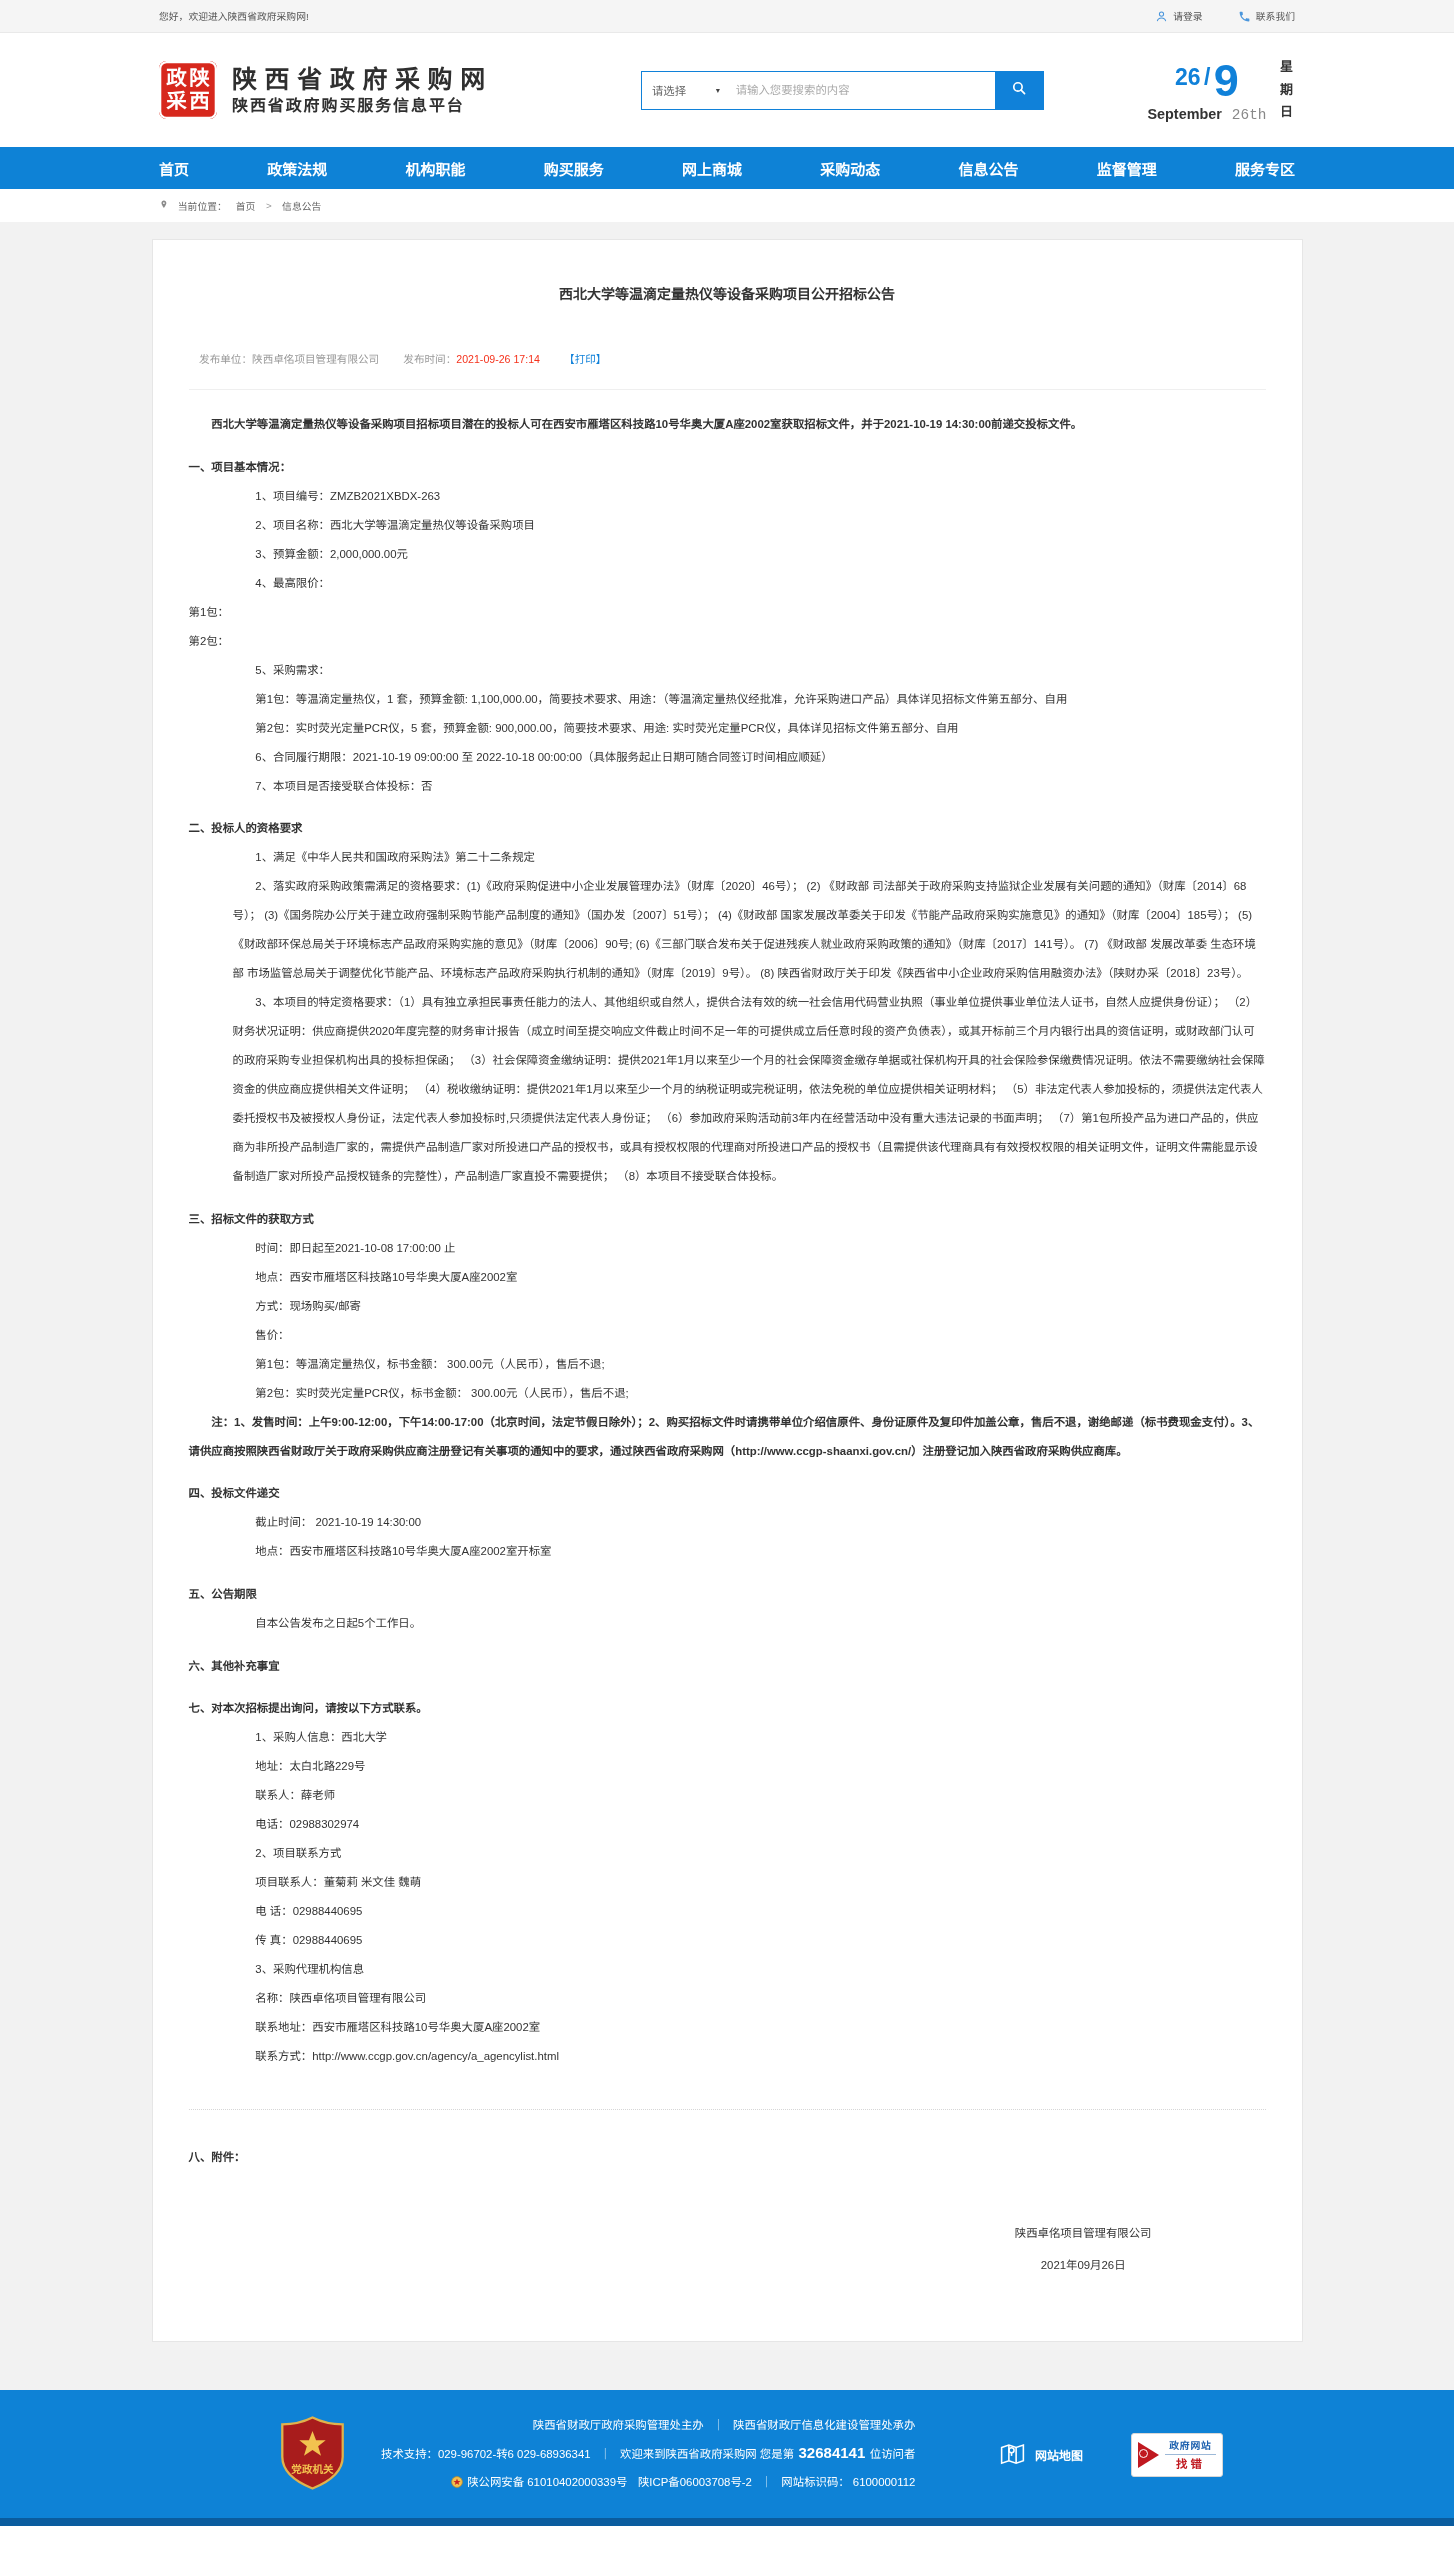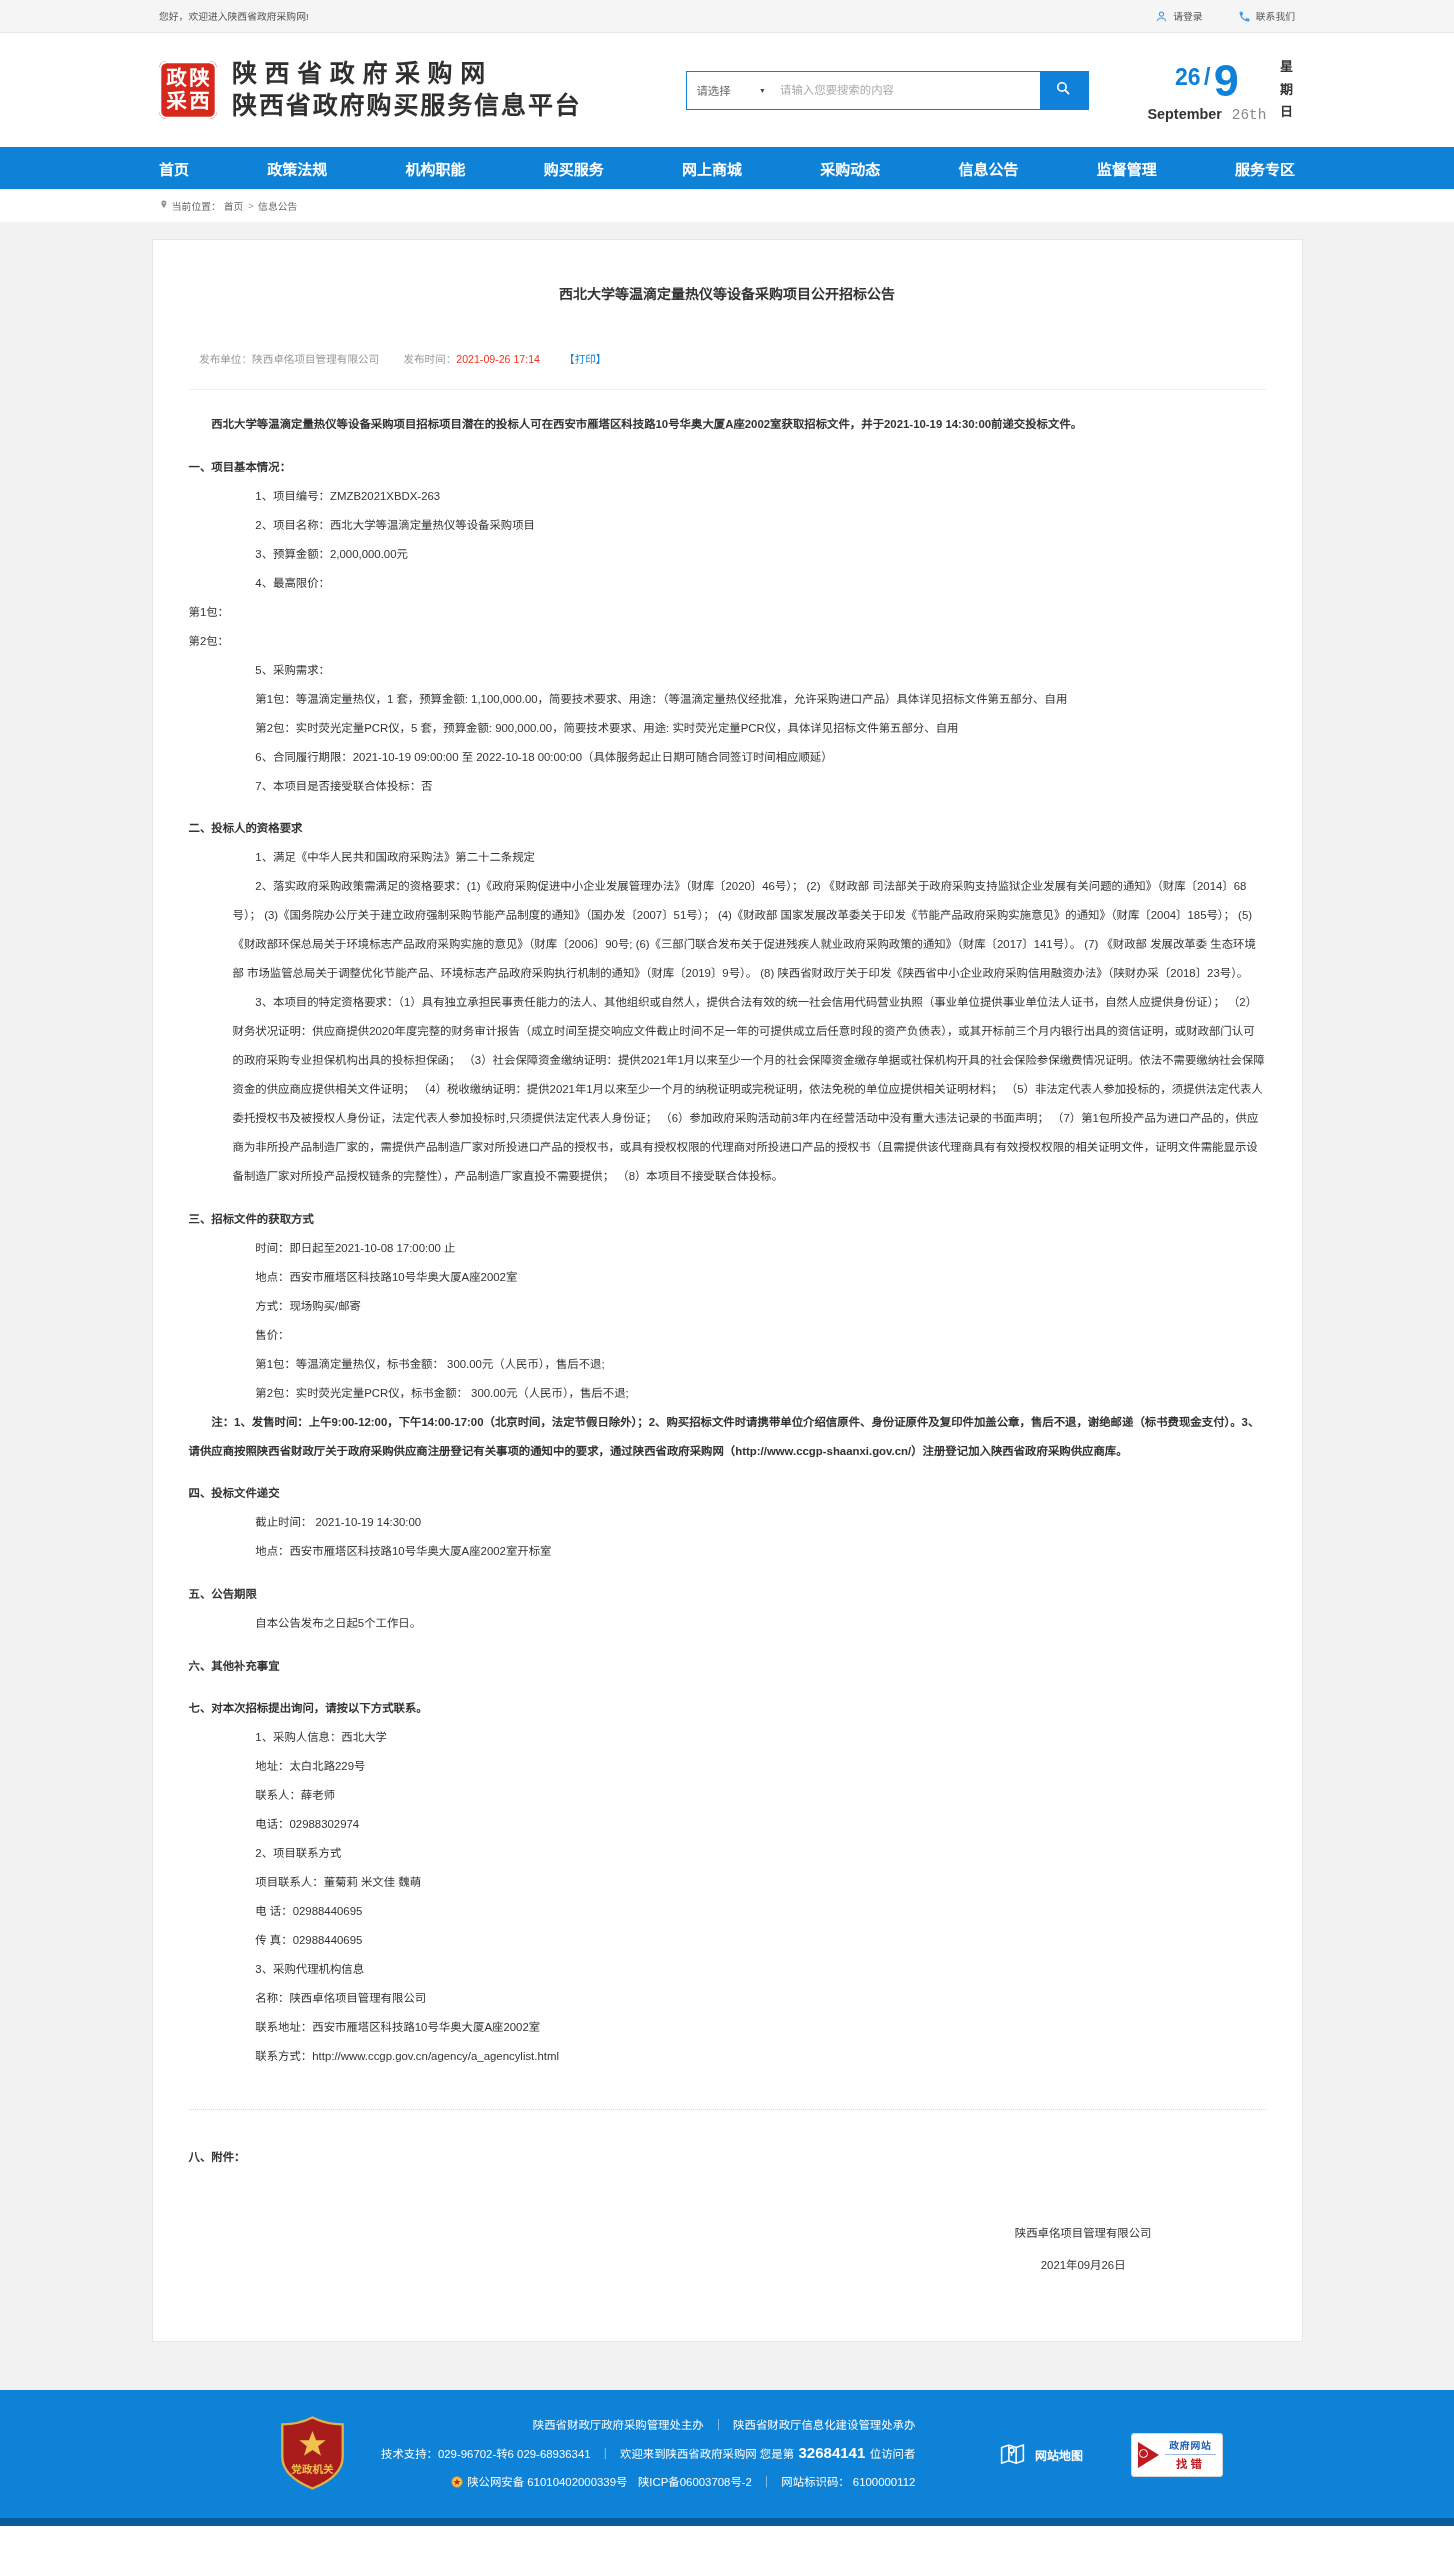--- a/index.html
+++ b/index.html
@@ -18,21 +18,21 @@
 
   
   .header { height: 114px; background:#fff; }
   .header .shell { height:100%; display:flex; align-items:center; justify-content:space-between; }
   .brand { display:flex; align-items:center; gap:15px; }
   .logo-seal { width:58px; height:58px; background:#d7281d; border-radius:7.6px;
     box-shadow: inset 0 0 0 2.3px #fff, inset 0 0 0 4.5px #d7281d;
     display:grid; grid-template-columns:1fr 1fr; grid-template-rows:1fr 1fr; padding:6px; }
   .logo-seal span { color:#fff; font-weight:bold; font-size:20.5px; display:flex; align-items:center; justify-content:center; line-height:1; }
   .brand-text .t1 { font-size:25px; font-weight:bold; color:#2f2f2f; letter-spacing:7.6px; line-height:1.25; }
-  .brand-text .t2 { font-size:25px; font-weight:bold; color:#2f2f2f; letter-spacing:1.9px; line-height:1.35; }
+  .brand-text .t2 { font-size:16px; font-weight:bold; color:#2f2f2f; letter-spacing:1.9px; line-height:1.35; }
 
   .searchbox { width:403px; height:39px; border:1.5px solid #1081d9; display:flex; align-items:stretch; background:#fff; margin-left:45px; }
   .search-select { width:89px; display:flex; align-items:center; justify-content:space-between; padding:0 9.8px; font-size:11.4px; color:#666; cursor:pointer; }
   .search-select .caret { font-size:6.8px; color:#444; }
   .search-input { flex:1; border:none; outline:none; font-size:11.4px; color:#333; padding:0 4.5px; }
   .search-input::placeholder { color:#a9a9a9; }
   .search-btn { width:48px; background:#1081d9; border:none; display:flex; align-items:center; justify-content:center; cursor:pointer; }
 
   .datebox { display:flex; align-items:center; gap:13.6px; }
   .date-nums { text-align:center; }
@@ -45,21 +45,21 @@
   .d-ordinal { color:#888; margin-left:6px;font-family:Liberation Mono, monospace; }
   .weekday { width:15px; font-size:13px; font-weight:bold; color:#333; line-height:1.75; word-break:break-all; }
 
   
   .nav { height:42px; background:#0e82d6; }
   .nav .shell { height:100%; display:flex; align-items:center; justify-content:space-between; }
   .nav a { color:#fff; font-size:15px; font-weight:bold; text-decoration:none; cursor:pointer; white-space:nowrap; }
 
   
   .crumbbar { height:33px; background:#fff; }
-  .crumbbar .shell { height:100%; display:flex; align-items:center; gap:3px; font-size:9.8px; color:#666; }
+  .crumbbar .shell { height:100%; display:flex; align-items:center; gap:9px; font-size:9.8px; color:#666; }
   .crumb-link { color:#666; cursor:pointer; }
   .crumb-sep { color:#999; margin:0 1.5px; }
 
   
   .main { background:#f2f2f2; padding:16.7px 0 48px; }
   .card { width:1151px; margin:0 auto; background:#fff; border:0.8px solid #e6e6e6; padding:33px 36px 30px; }
   .article-title { font-size:14px; font-weight:bold; color:#333; text-align:center; margin:10.6px 0 30px; }
   .article-meta { font-size:10.6px; color:#999; padding-bottom:23px; border-bottom:0.8px solid #efefef; margin-bottom:19.7px;margin-top:48px; }
   .article-meta .seg { margin:0 10.6px; }
   .meta-time { color:#f5321c; }

